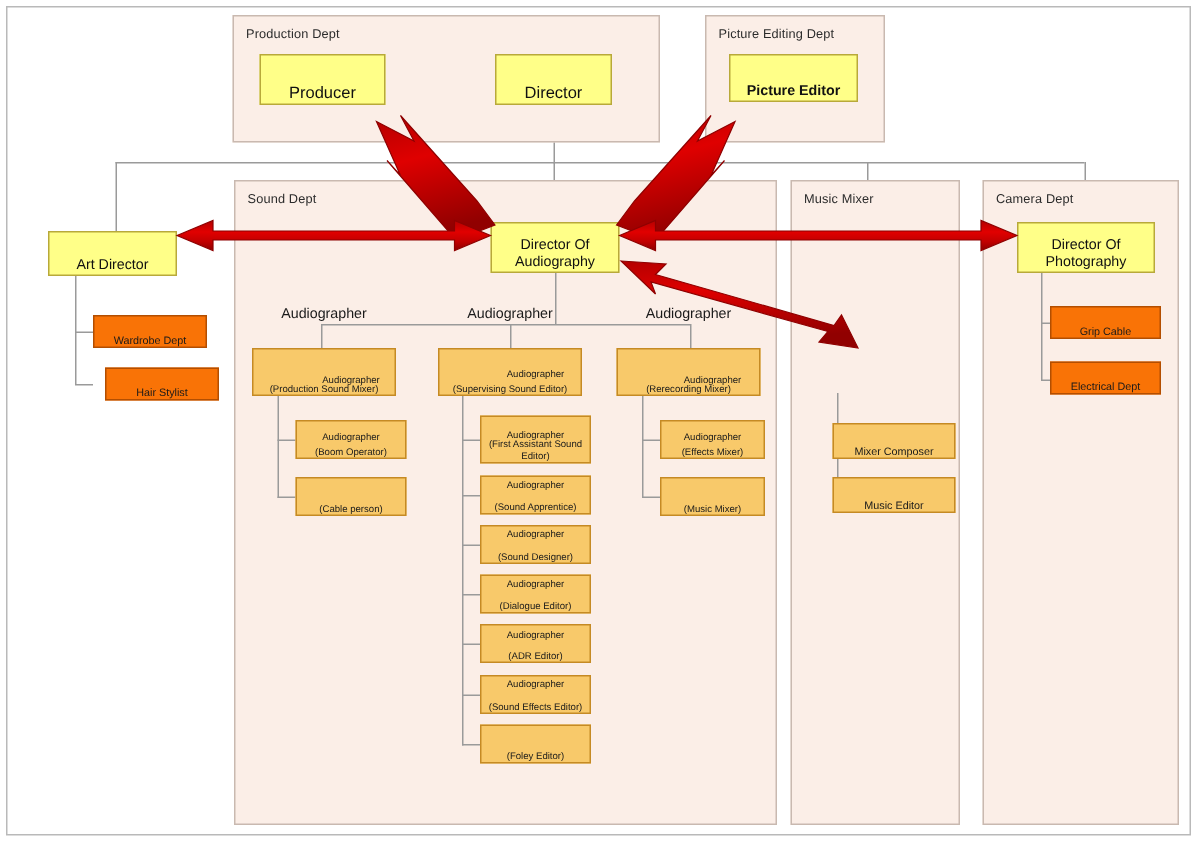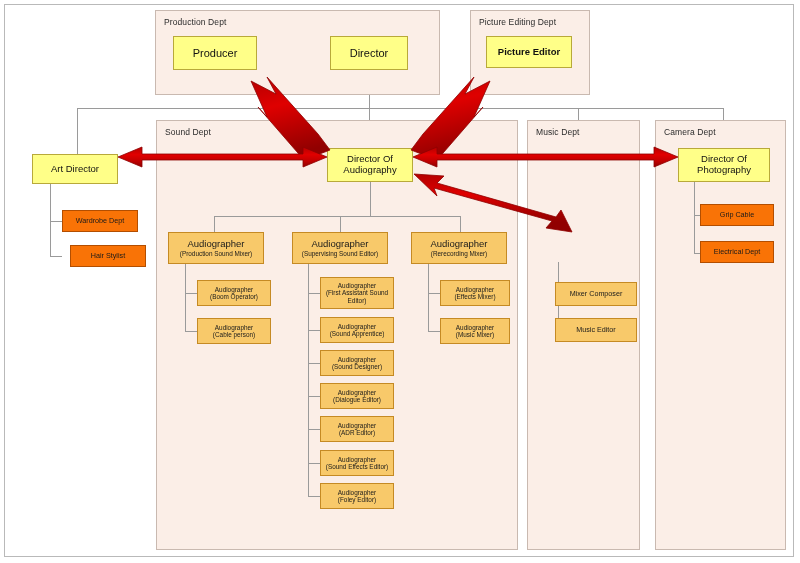--- a/index.html
+++ b/index.html
@@ -41,36 +41,37 @@
   .line.h{height:1px;}
   .line.v{width:1px;}
 
   
   .node{
     position:absolute;
     box-sizing:border-box;
     display:flex;
     flex-direction:column;
     align-items:center;
-    justify-content:center;
+    justify-content:flex-end;
     text-align:center;
     line-height:1.15;
   }
   .node .t1{display:block;}
   .node .t2{display:block;}
 
   .node.yellow{
     background:#ffff88;
     border:1px solid #b8a93a;
     color:#111;
   }
   .node.orangeLight{
     background:#f8c96a;
     border:1px solid #c58a24;
     color:#1a1a1a;
+    gap:40px;
   }
   .node.orangeDark{
     background:#f97306;
     border:1px solid #b34e00;
     color:#1a1a1a;
   }
 
   .sz-lg{font-size:11px;}
   .sz-md{font-size:9.5px;}
   .sz-sm{font-size:7.2px;}
@@ -206,21 +207,21 @@
   <div class="node orangeLight" style="left:440px;top:280px;width:70px;height:26px;">
     <span class="t1 sz-xs">Audiographer</span>
     <span class="t2 sz-xs">(Effects Mixer)</span>
   </div>
   <div class="node orangeLight" style="left:440px;top:318px;width:70px;height:26px;">
     <span class="t1 sz-xs">Audiographer</span>
     <span class="t2 sz-xs">(Music Mixer)</span>
   </div>
 
   <div class="dept" style="left:527px;top:120px;width:113px;height:430px;">
-    <span class="dept-label">Music Dept</span>
+    <span class="dept-label">Music Mixer</span>
   </div>
   <div class="line v" style="left:558px;top:262px;height:70px;"></div>
   <div class="line h" style="left:558px;top:294px;width:12px;"></div>
   <div class="line h" style="left:558px;top:331px;width:12px;"></div>
   <div class="node orangeLight sz-sm" style="left:555px;top:282px;width:82px;height:24px;">
     <span class="t1">Mixer Composer</span>
   </div>
   <div class="node orangeLight sz-sm" style="left:555px;top:318px;width:82px;height:24px;">
     <span class="t1">Music Editor</span>
   </div>

